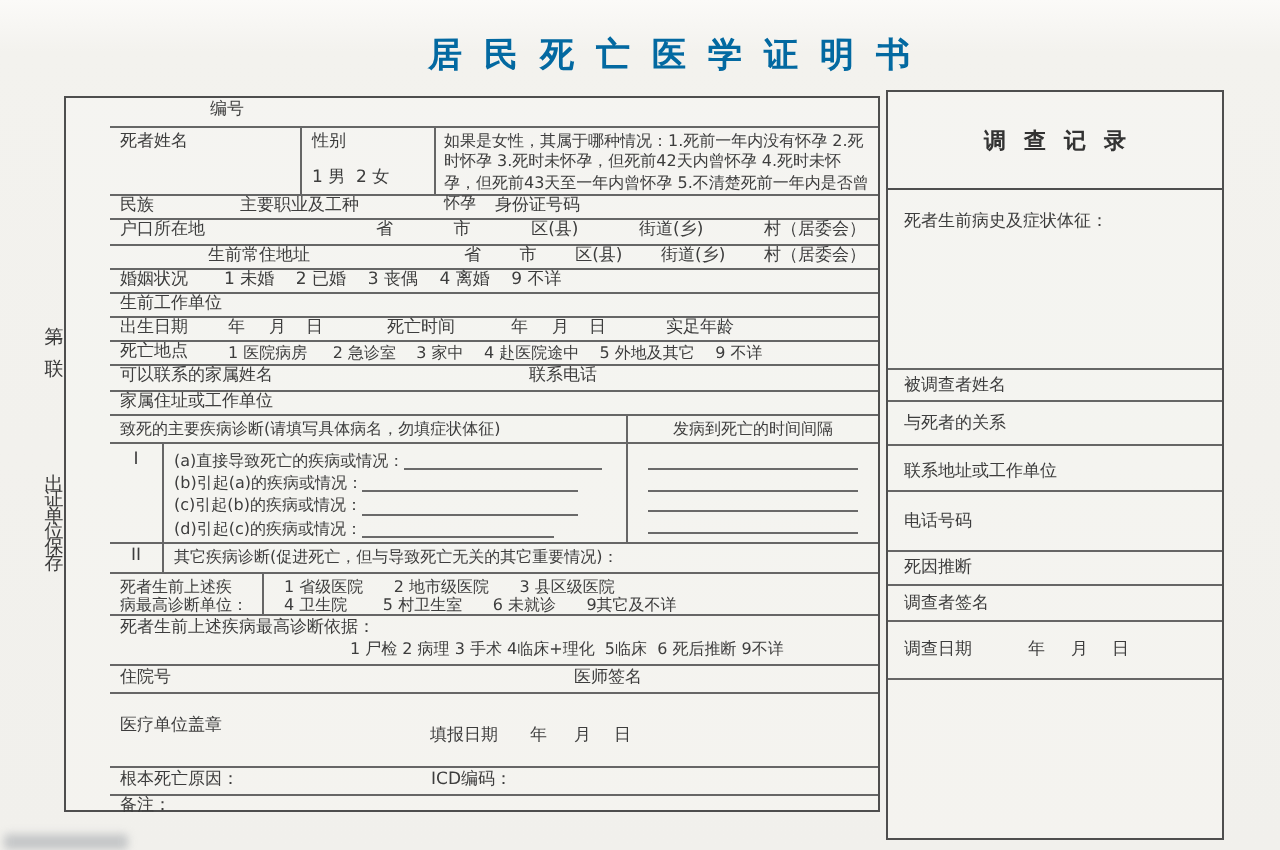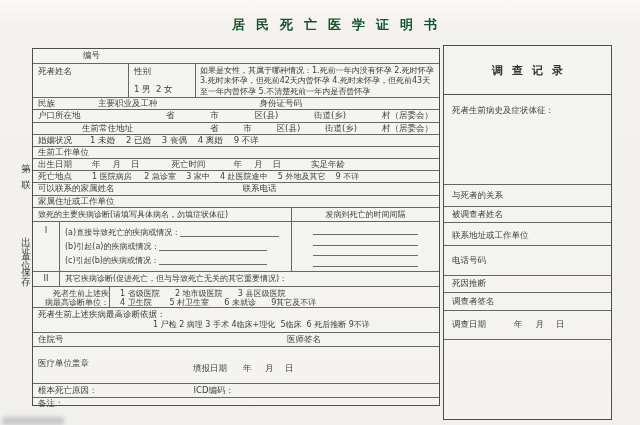--- a/index.html
+++ b/index.html
@@ -4,33 +4,33 @@
 <style>
   html,body{margin:0;padding:0;}
   body{
     width:640px;height:425px;position:relative;overflow:hidden;
     background:linear-gradient(180deg,#fbfaf8 0,#f3f2ee 26px,#f1f0ec 100%);
     font-family:"DejaVu Sans",sans-serif;color:#3d3d3d;
     -webkit-font-smoothing:antialiased;
   }
   .title{
     position:absolute;top:16px;left:60px;width:560px;text-align:center;
-    font-size:13px;font-weight:600;letter-spacing:11px;color:#14532d;
+    font-size:17px;font-weight:600;letter-spacing:11px;color:#0369a1;
   }
   
   .vstrip{position:absolute;left:19px;width:14px;
     writing-mode:vertical-lr;text-orientation:upright;
     font-size:9.5px;letter-spacing:8px;color:#3a3a3a;}
   .vstrip.g1{top:156px;}
   .vstrip.g2{top:229px;}
   
   .main{
     position:absolute;left:32px;top:48px;width:408px;height:358px;
     border:1.4px solid #4e4e4e;box-sizing:border-box;background:rgba(250,249,246,.35);
-    font-size:8.5px;line-height:1.15;
+    font-size:8.5px;line-height:1.15;padding-left:22px;
   }
   .row{display:flex;align-items:center;border-bottom:1px solid #666;box-sizing:border-box;}
   .row:last-child{border-bottom:none;}
   .cell{box-sizing:border-box;height:100%;}
   .bl{border-left:1px solid #666;}
   .pl{padding-left:5px;}
   .pre{white-space:pre;}
   .small{font-size:8px;}
   .col{display:flex;flex-direction:column;justify-content:space-between;}
   .units{flex:1;display:flex;justify-content:space-between;padding-right:6px;}
@@ -72,21 +72,21 @@
     <div class="cell bl col" style="width:67px;padding:3px 0 2px 5px;">
       <span>性别</span>
       <span class="pre">1 男  2 女</span>
     </div>
     <div class="cell bl small" style="flex:1;padding:2px 4px;line-height:1.3;">如果是女性，其属于哪种情况：1.死前一年内没有怀孕 2.死时怀孕 3.死时未怀孕，但死前42天内曾怀孕  4.死时未怀孕，但死前43天至一年内曾怀孕 5.不清楚死前一年内是否曾怀孕</div>
   </div>
 
   <div class="row pl" style="height:12px;">
     <span>民族</span>
     <span style="margin-left:43px;">主要职业及工种</span>
-    <span style="margin-left:102px;">身份证号码</span>
+    <span style="margin-left:68px;">身份证号码</span>
   </div>
 
   <div class="row pl" style="height:13px;">
     <span style="width:128px;">户口所在地</span>
     <span class="units">
       <span>省</span>
       <span>市</span>
       <span>区(县)</span>
       <span>街道(乡)</span>
       <span>村（居委会）</span>
@@ -153,36 +153,40 @@
           <span class="ul" style="flex:1;margin-right:6px;"></span>
         </div>
       <div class="dline">
           <span>(b)引起(a)的疾病或情况：</span>
           <span class="ul" style="flex:1;margin-right:18px;"></span>
         </div>
       <div class="dline">
           <span>(c)引起(b)的疾病或情况：</span>
           <span class="ul" style="flex:1;margin-right:18px;"></span>
         </div>
+      <div class="dline">
+          <span>(d)引起(c)的疾病或情况：</span>
+          <span class="ul" style="flex:1;margin-right:30px;"></span>
+        </div>
     </div>
     <div class="cell bl tcol-lines" style="flex:1;">
       <span class="ul" style="width:105px;"></span>
       <span class="ul" style="width:105px;"></span>
       <span class="ul" style="width:105px;"></span>
       <span class="ul" style="width:105px;"></span>
     </div>
   </div>
 
   <div class="row" style="height:15px;align-items:stretch;">
     <div class="cell" style="width:26px;display:flex;align-items:center;justify-content:center;">II</div>
     <div class="cell bl small" style="flex:1;display:flex;align-items:center;padding-left:5px;">其它疾病诊断(促进死亡，但与导致死亡无关的其它重要情况)：</div>
   </div>
 
   <div class="row" style="height:21px;align-items:stretch;">
-    <div class="cell pl small col" style="width:76px;padding-top:2px;padding-bottom:2px;text-align:right;">
+    <div class="cell pl small col" style="width:76px;padding-top:2px;padding-bottom:2px;">
       <span>死者生前上述疾</span>
       <span>病最高诊断单位：</span>
     </div>
     <div class="cell bl small col" style="flex:1;padding:2px 0 2px 10px;">
       <span class="pre">1 省级医院      2 地市级医院      3 县区级医院</span>
       <span class="pre">4 卫生院       5 村卫生室      6 未就诊      9其它及不详</span>
     </div>
   </div>
 
   <div class="row col" style="height:25px;align-items:stretch;justify-content:space-evenly;padding:2px 0;">
@@ -209,22 +213,22 @@
   </div>
 
   <div class="row pl" style="height:11px;border-bottom:none;">
     <span>备注：</span>
   </div>
 </div>
 
 <div class="rightcol">
   <div class="surveybox">调查记录</div>
   <div class="history">死者生前病史及症状体征：</div>
+  <div class="rrow" style="height:16px;">被调查者姓名</div>
   <div class="rrow" style="height:22px;align-items:flex-start;padding-top:5px;">与死者的关系</div>
-  <div class="rrow" style="height:16px;">被调查者姓名</div>
   <div class="rrow" style="height:23px;align-items:flex-start;padding-top:7px;">联系地址或工作单位</div>
   <div class="rrow" style="height:30px;">电话号码</div>
   <div class="rrow" style="height:17px;">死因推断</div>
   <div class="rrow" style="height:18px;">调查者签名</div>
   <div class="rrow" style="height:29px;">
     <span>调查日期</span>
     <span style="margin-left:28px;">年</span>
     <span style="margin-left:13px;">月</span>
     <span style="margin-left:12px;">日</span>
   </div>

